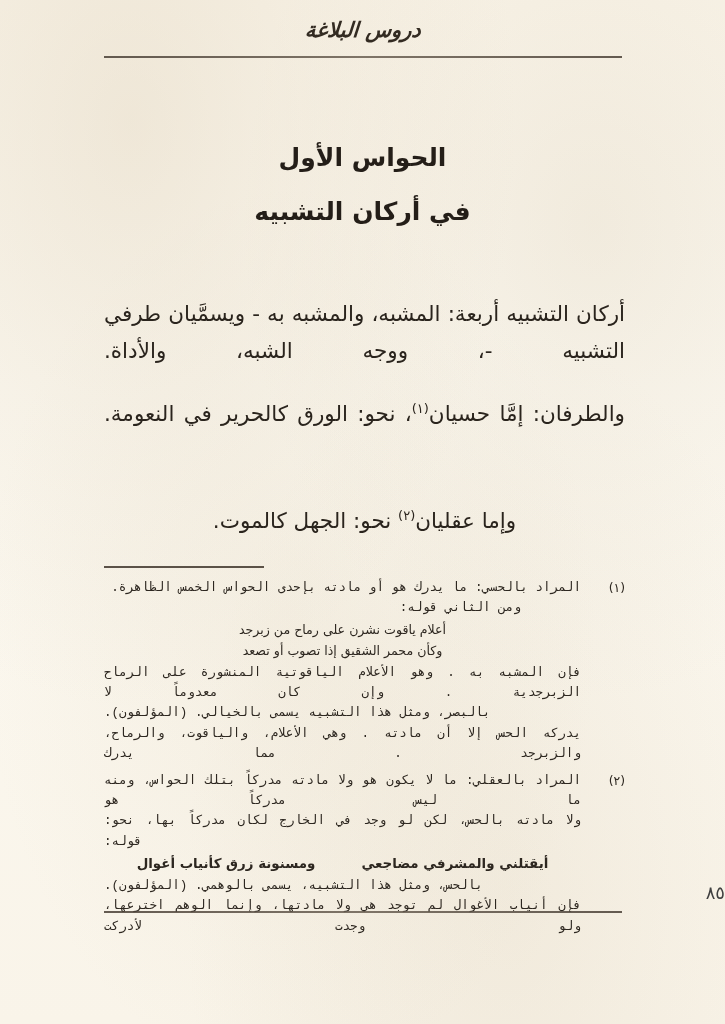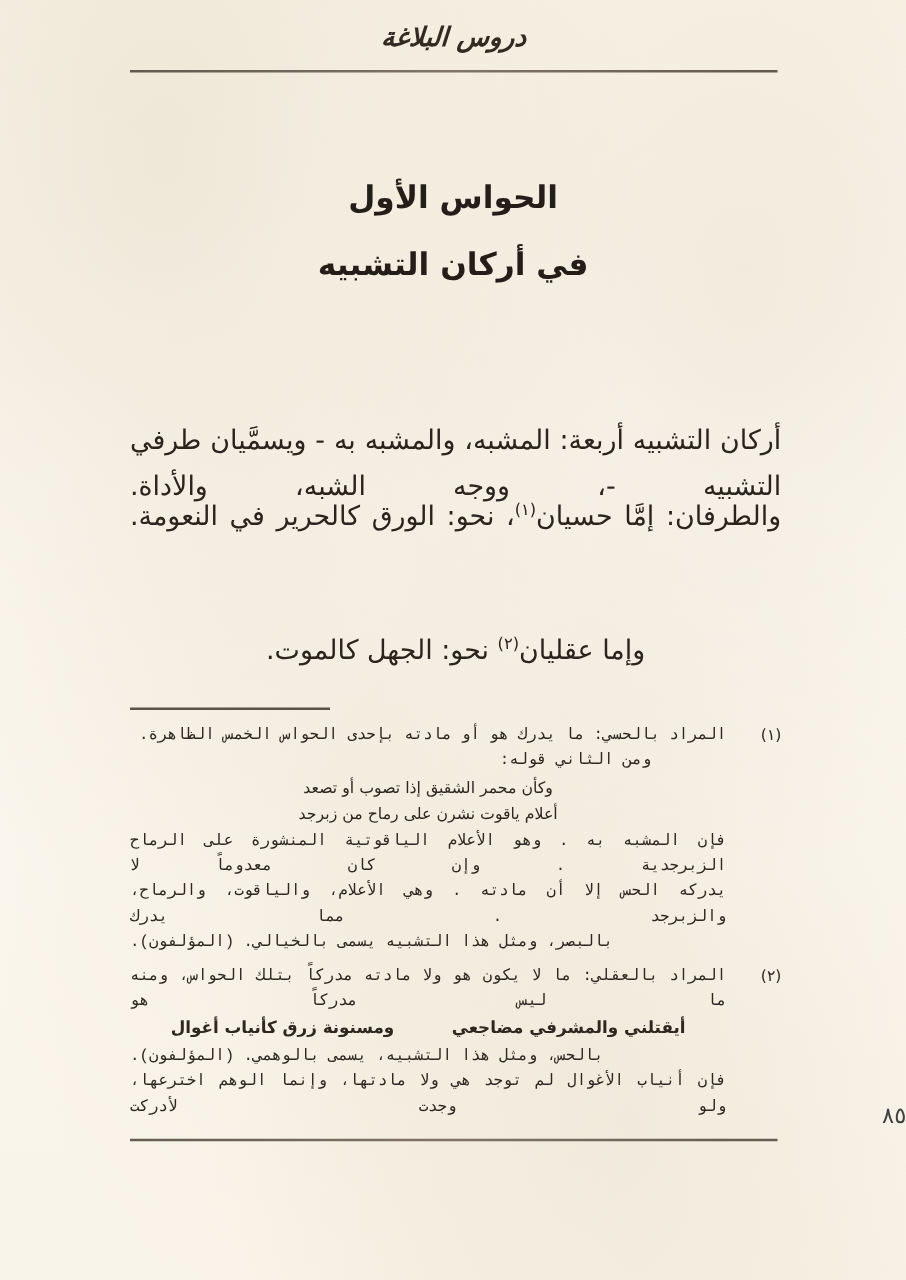--- a/index.html
+++ b/index.html
@@ -91,21 +91,21 @@
   .body-block {
     position: absolute;
     left: 104px;
     right: 100px;
     text-align: justify;
     text-align-last: justify;
     font-size: 21.5px;
     line-height: 1.72;
     color: #2a241d;
   }
-  .body-block.p1 { top: 296px; margin-top: 39px; }
+  .body-block.p1 { top: 296px; }
   .body-block.p2 { top: 396px; }
   .body-block.p3 { top: 503px; text-align: center; text-align-last: center; }
   sup.fn {
     font-size: 13px;
     vertical-align: super;
     line-height: 0;
   }
 
   
   .foot-rule {
@@ -225,35 +225,36 @@
   <div class="foot-rule"></div>
 
   <div class="footnotes">
 
     <div class="footnote">
       <div class="fn-marker">(١)</div>
       <div class="fn-body">
         <div class="fn-line rtl-start">المراد بالحسي: ما يدرك هو أو مادته بإحدى الحواس الخمس الظاهرة.</div>
         <div class="fn-line rtl-start verse-indent">ومن الثاني قوله:</div>
         <div class="verse">
+          <span class="hemistich">أعلام ياقوت نشرن على رماح من زبرجد</span>
+        </div>
+        <div class="verse">
           <span class="hemistich">وكأن محمر الشقيق إذا تصوب أو تصعد</span>
         </div>
-        <div class="verse">
-          <span class="hemistich">أعلام ياقوت نشرن على رماح من زبرجد</span>
-        </div>
         <div class="fn-line">فإن المشبه به . وهو الأعلام الياقوتية المنشورة على الرماح الزبرجدية . وإن كان معدوماً لا</div>
+        <div class="fn-line last">بالبصر، ومثل هذا التشبيه يسمى بالخيالي. (المؤلفون).</div>
         <div class="fn-line">يدركه الحس إلا أن مادته . وهي الأعلام، والياقوت، والرماح، والزبرجد . مما يدرك</div>
-        <div class="fn-line last">بالبصر، ومثل هذا التشبيه يسمى بالخيالي. (المؤلفون).</div>
       </div>
     </div>
 
     <div class="footnote">
       <div class="fn-marker">(٢)</div>
       <div class="fn-body">
         <div class="fn-line">المراد بالعقلي: ما لا يكون هو ولا مادته مدركاً بتلك الحواس، ومنه ما ليس مدركاً هو</div>
+        <div class="fn-line last">ولا مادته بالحس، لكن لو وجد في الخارج لكان مدركاً بها، نحو: قوله:</div>
         <div class="verse bold">
           <span class="hemistich">أيقتلني والمشرفي مضاجعي</span>
           <span class="hemistich">ومسنونة زرق كأنياب أغوال</span>
         </div>
         <div class="fn-line last">بالحس، ومثل هذا التشبيه، يسمى بالوهمي. (المؤلفون).</div>
         <div class="fn-line">فإن أنياب الأغوال لم توجد هي ولا مادتها، وإنما الوهم اخترعها، ولو وجدت لأدركت</div>
       </div>
     </div>
 
   </div>

